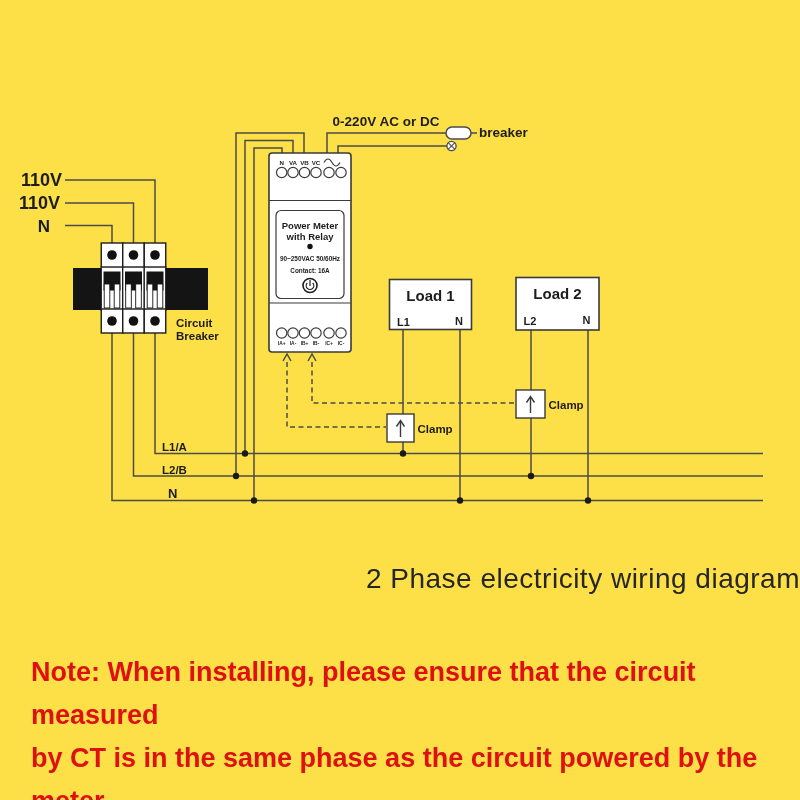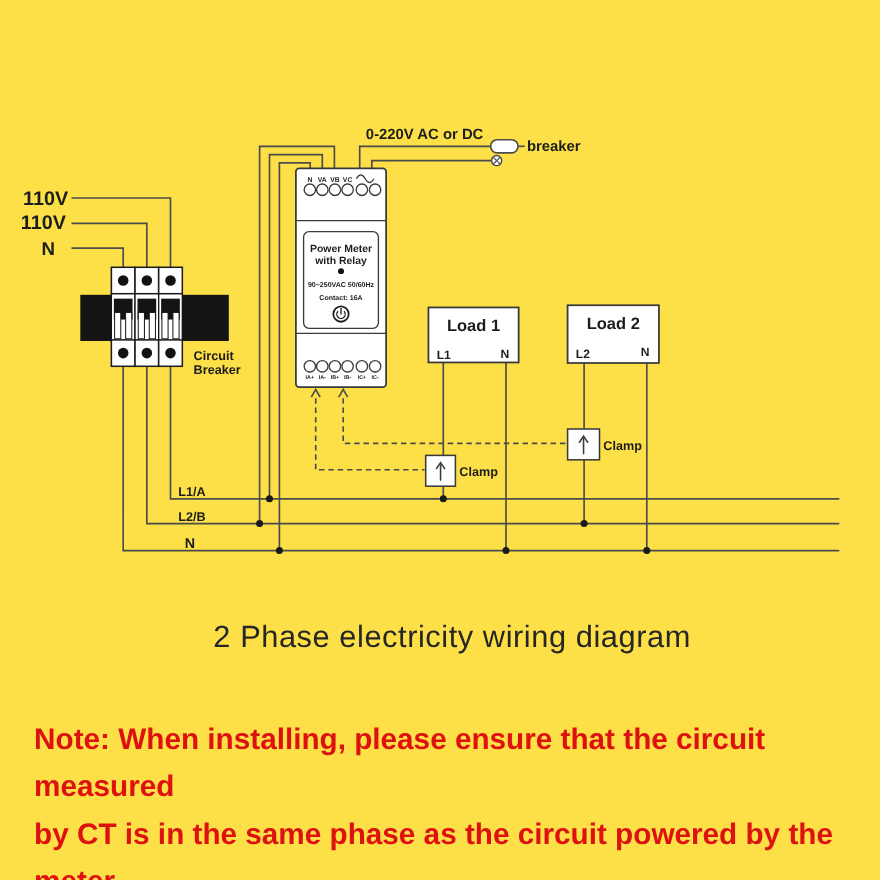--- a/index.html
+++ b/index.html
@@ -3,21 +3,21 @@
 <meta charset="utf-8">
 <style>
   html,body{margin:0;padding:0;background:#ffffff;}
   .canvas{
     position:relative;width:800px;height:800px;background:#fde047;
     font-family:"Liberation Sans", sans-serif;overflow:hidden;
   }
   svg text{font-family:"Liberation Sans", sans-serif;fill:#1d1d1d;}
   .diagram-title{
     position:absolute;top:563px;left:0;width:800px;box-sizing:border-box;
-    padding-left:22px;text-align:center;font-size:28px;color:#262626;
+    padding-left:22px;text-align:right;font-size:28px;color:#262626;
     letter-spacing:0.5px;
   }
   .note{
     position:absolute;top:651px;left:31px;width:758px;
     font-size:27px;line-height:43px;color:#de1111;font-weight:bold;
   }
 </style>
 </head>
 <body>
 

